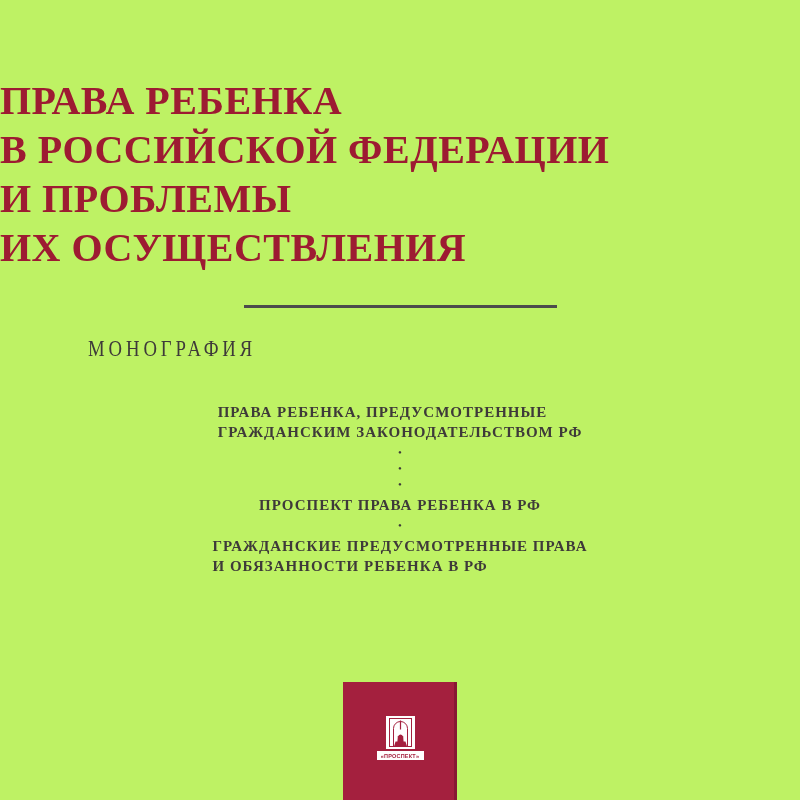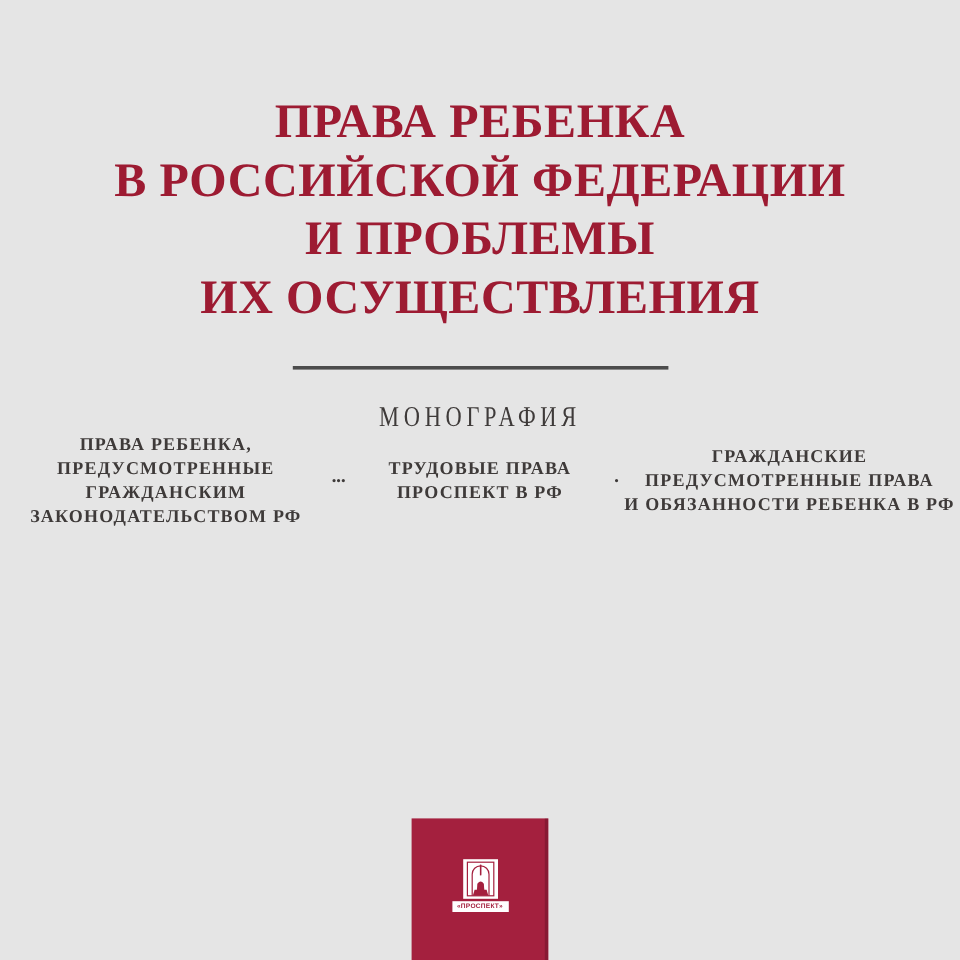--- a/index.html
+++ b/index.html
@@ -8,22 +8,21 @@
     width: 800px;
     height: 800px;
     background: #ffffff;
     overflow: hidden;
     font-family: "Liberation Serif", "DejaVu Serif", serif;
   }
   .cover {
     position: relative;
     width: 800px;
     height: 800px;
-    background: #e5e5e5;
-    text-align: center;
+    background: #bef264;
   }
   .title {
     margin: 0;
     padding-top: 76px;
     font-size: 40px;
     line-height: 49px;
     font-weight: bold;
     letter-spacing: 0.5px;
     color: var(--title-red, #9d1b32);
     white-space: pre-line;
@@ -38,22 +37,23 @@
     margin-top: 27px;
     font-size: 24px;
     line-height: 26px;
     font-weight: normal;
     letter-spacing: 5px;
     color: var(--text-dark, #3c3a39);
     transform: scaleX(0.78);
     transform-origin: 50% 50%;
   }
   .topics {
+    margin-top: 41px;
     display: flex;
-    flex-direction: row;
+    flex-direction: column;
     align-items: center;
     row-gap: 5px;
   }
   .topic {
     font-size: 15px;
     line-height: 20px;
     font-weight: bold;
     letter-spacing: 1px;
     color: var(--text-dark, #413d3c);
     white-space: pre-line;
@@ -117,21 +117,21 @@
   <div class="divider"></div>
 
   <div class="subtitle">МОНОГРАФИЯ</div>
 
   <div class="topics" id="topics">
       <div class="topic">ПРАВА РЕБЕНКА, ПРЕДУСМОТРЕННЫЕ
 ГРАЖДАНСКИМ ЗАКОНОДАТЕЛЬСТВОМ РФ</div>
       <div class="bullet-sep">•</div>
       <div class="bullet-sep">•</div>
       <div class="bullet-sep">•</div>
-      <div class="topic">ТРУДОВЫЕ ПРАВА ПРОСПЕКТ В РФ</div>
+      <div class="topic">ПРОСПЕКТ ПРАВА РЕБЕНКА В РФ</div>
       <div class="bullet-sep">•</div>
       <div class="topic">ГРАЖДАНСКИЕ ПРЕДУСМОТРЕННЫЕ ПРАВА
 И ОБЯЗАННОСТИ РЕБЕНКА В РФ</div>
     </div>
 
   <div class="publisher-box">
     <div class="emblem">
       <svg width="29" height="33" viewBox="0 0 29 33" xmlns="http://www.w3.org/2000/svg">
         <g stroke="#a4203e" fill="none" stroke-width="1">
           <rect x="3.5" y="2.5" width="22" height="28"></rect>

